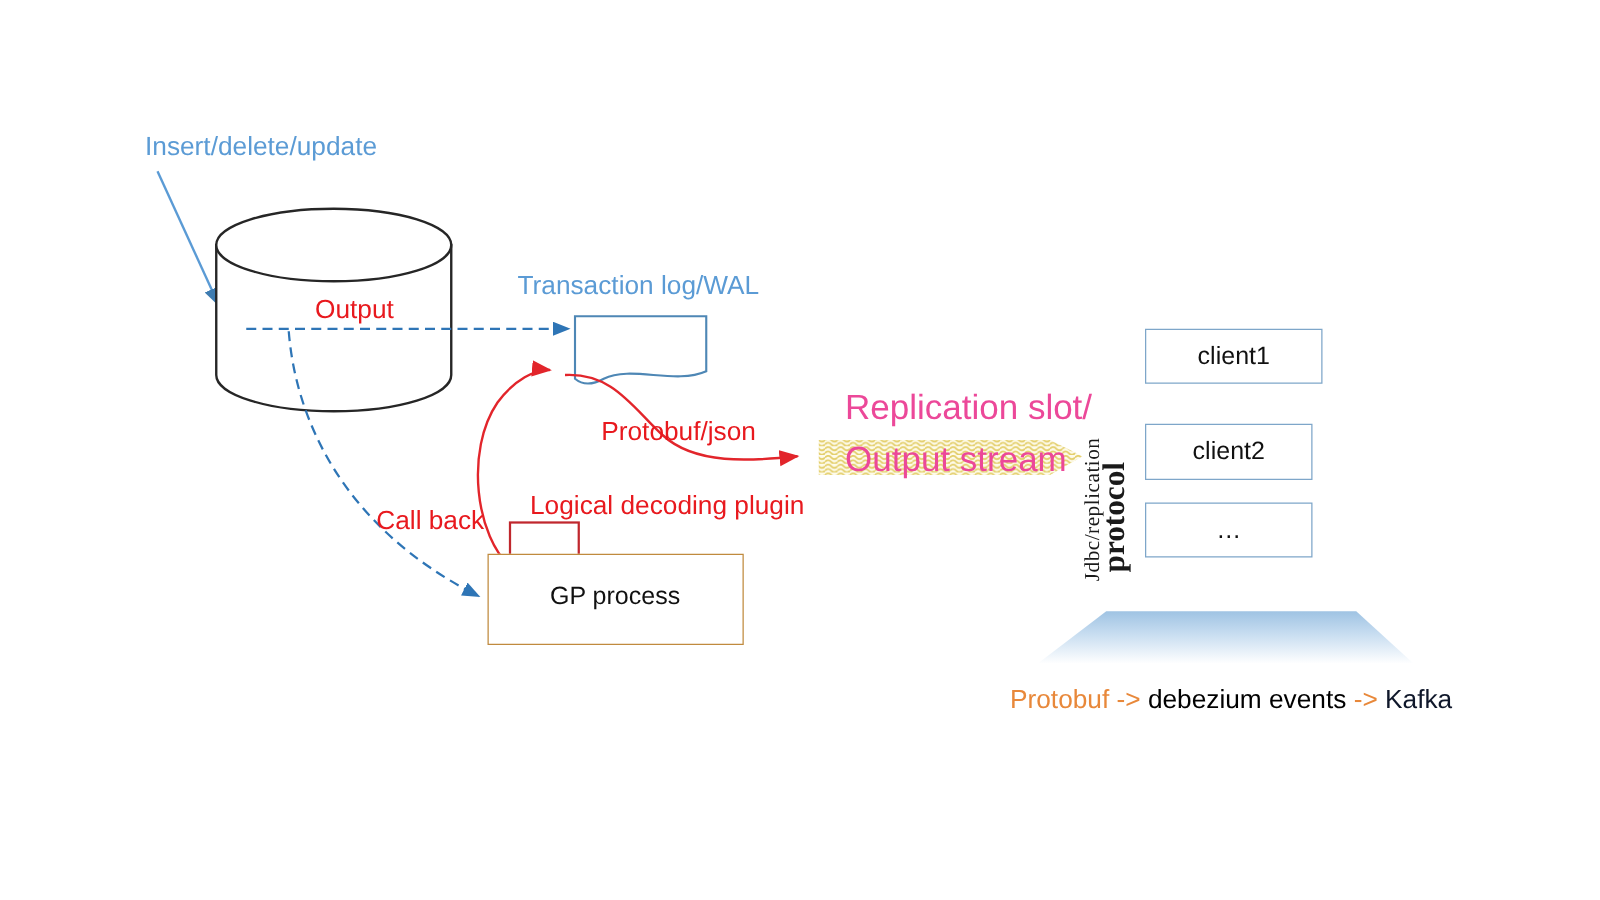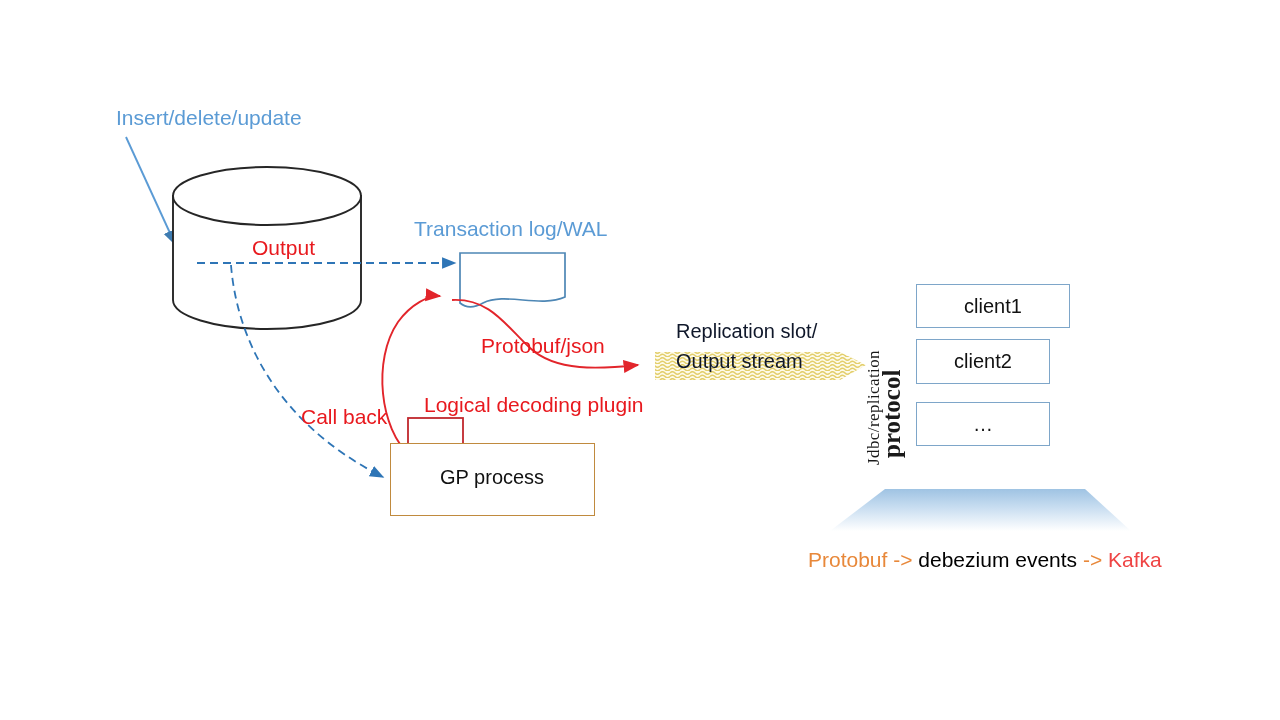--- a/index.html
+++ b/index.html
@@ -15,31 +15,31 @@
 
   .lbl{position:absolute;white-space:nowrap;line-height:1.15;}
 
   .lbl-insert{left:116px;top:106px;font-size:21px;color:#5B9BD5;}
   .lbl-wal{left:414px;top:217px;font-size:21px;color:#5B9BD5;}
   .lbl-commit{left:252px;top:236px;font-size:21px;color:#E8191E;}
   .lbl-protobufjson{left:481px;top:334px;font-size:21px;color:#E8191E;}
   .lbl-callback{left:301px;top:405px;font-size:21px;color:#E8191E;}
   .lbl-plugin{left:414px;top:393px;font-size:21px;color:#E8191E;margin-left:10px;}
   .lbl-gpprocess{left:440px;top:466px;font-size:20px;color:#111111;}
-  .lbl-repslot{left:676px;top:316px;font-size:20px;color:#0f172a;line-height:1.5;}
+  .lbl-repslot{left:676px;top:305px;font-size:28px;color:#ec4899;line-height:1.5;}
 
   .client-box{
     position:absolute;
     box-sizing:border-box;
     border:1.6px solid #7EA6C9;
     background:#ffffff;
     display:flex;align-items:center;justify-content:center;
     font-size:20px;color:#111111;
   }
-  #client-1{left:916px;top:284px;width:154px;height:44px;}
+  #client-1{left:916px;top:263px;width:142px;height:44px;}
   #client-2{left:916px;top:339px;width:134px;height:45px;}
   #client-3{left:916px;top:402px;width:134px;height:44px;}
 
   .rot-label{
     position:absolute;
     transform-origin:left bottom;
     white-space:nowrap;
     color:#1a1a1a;
   }
   #jdbc-label{
@@ -57,21 +57,21 @@
     font-weight:bold;
   }
 
   #bottom-text{
     position:absolute;left:808px;top:548px;
     font-size:21px;white-space:nowrap;
   }
   #bottom-text span{display:inline;}
   .seg-orange{color:#E8883A;}
   .seg-navy{color:#000000;}
-  .seg-darkred{color:#ef4444;}
+  .seg-darkred{color:#0f172a;}
 
   .gp-box{
     position:absolute;left:390px;top:443px;width:205px;height:73px;
     box-sizing:border-box;
     border:1.6px solid #C08A3E;
     background:#ffffff;
   }
 </style>
 </head>
 <body>

